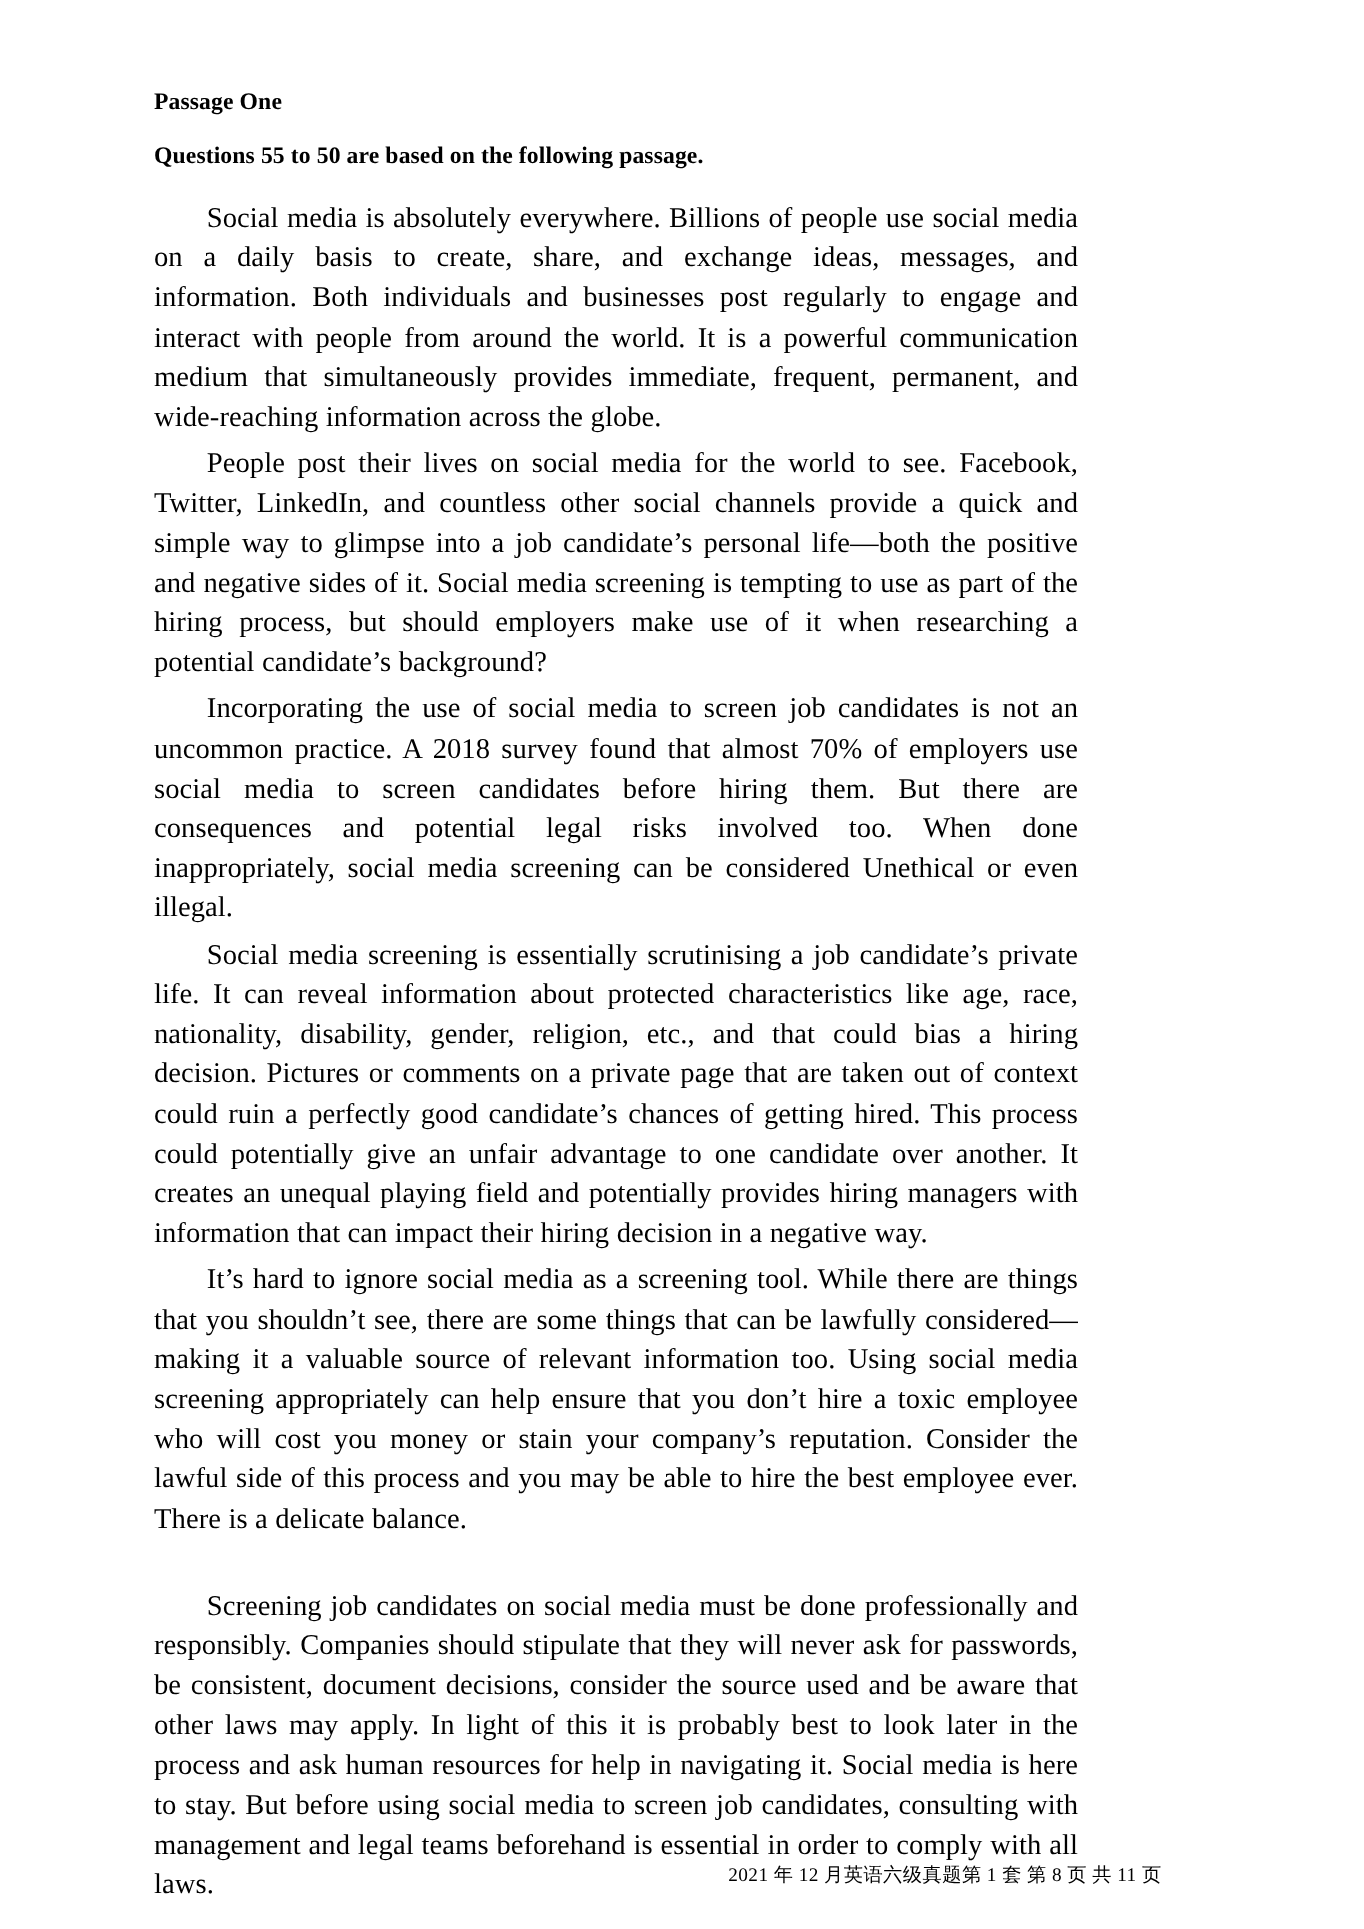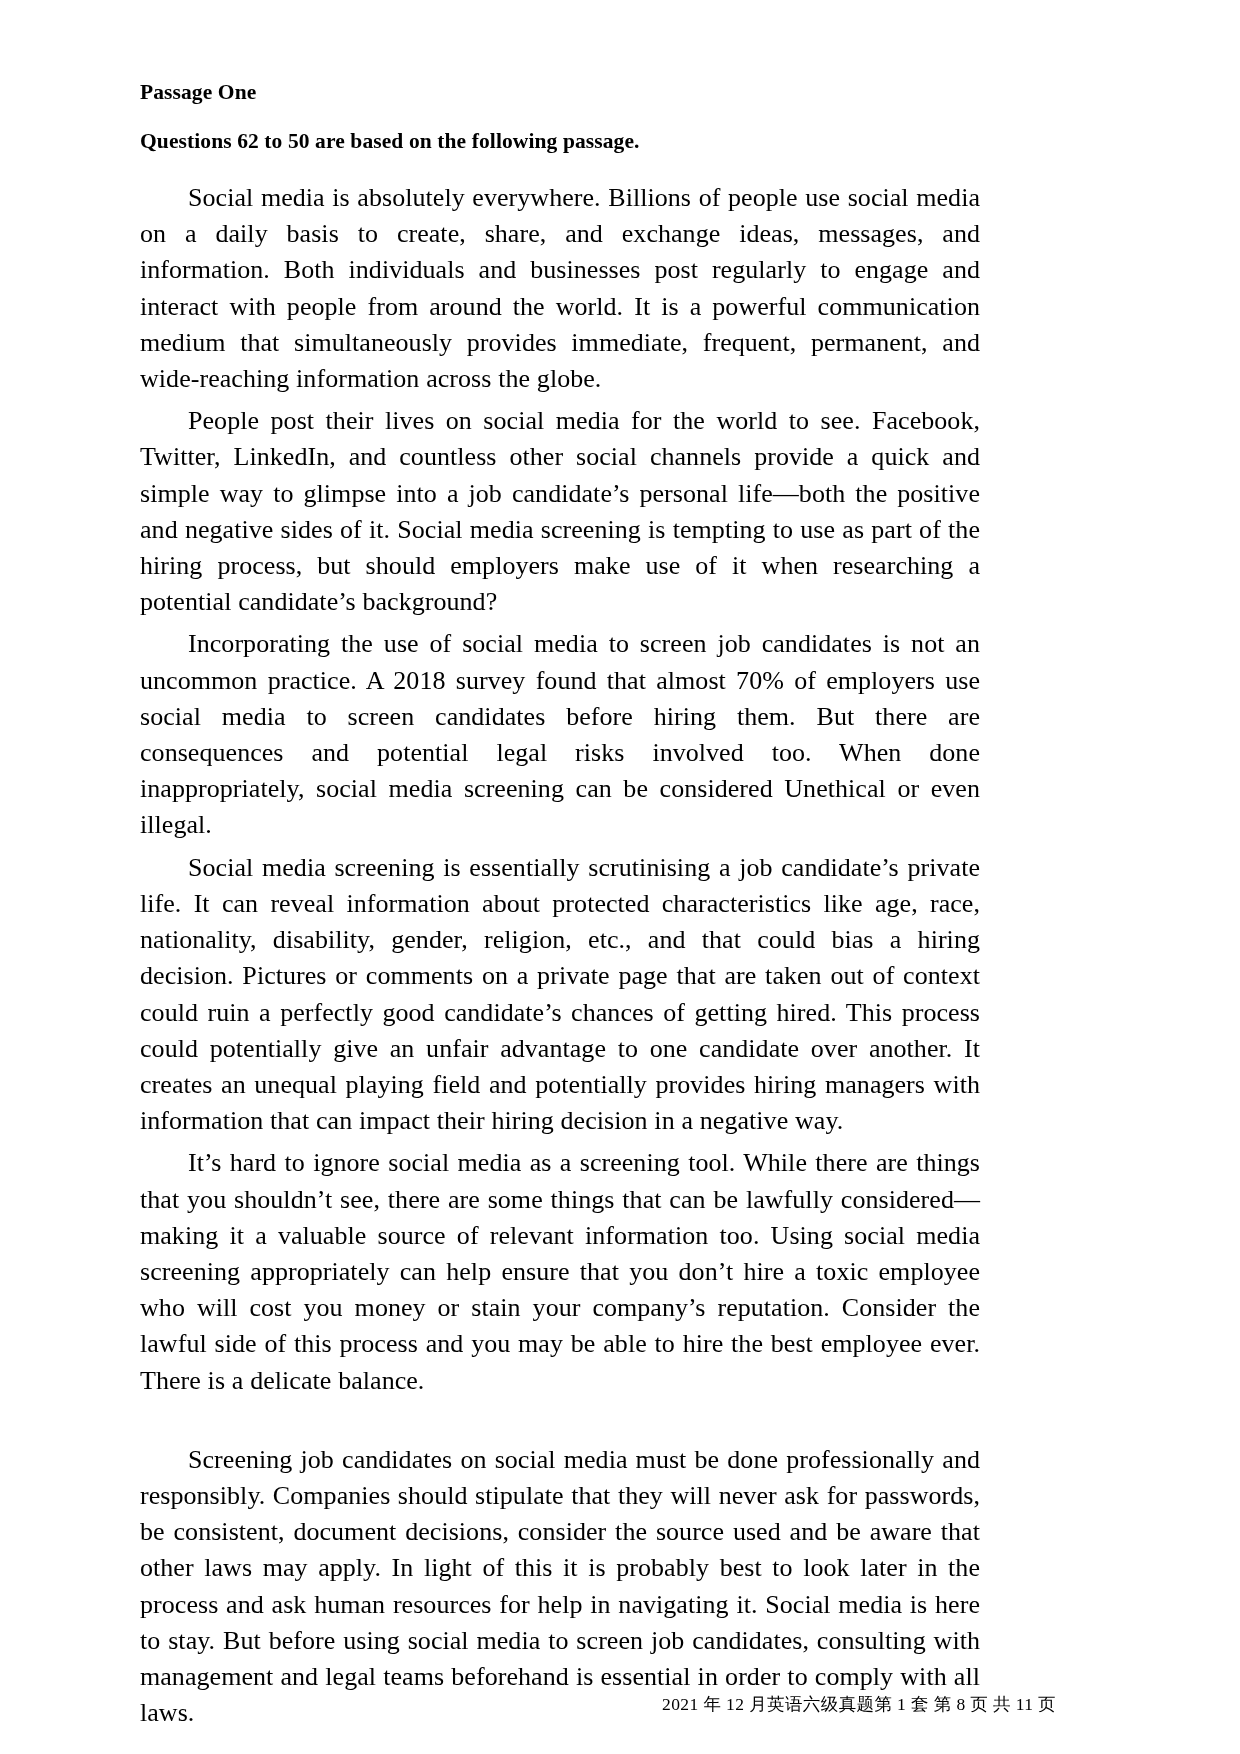--- a/index.html
+++ b/index.html
@@ -64,21 +64,21 @@
   }
 </style>
 </head>
 <body>
 
 <div class="page">
   <div class="doc-body">
 
     <div class="heading">Passage One</div>
 
-    <div class="heading sub">Questions 62 to 50 are based on the following passage.</div>
+    <div class="heading sub">Questions 55 to 50 are based on the following passage.</div>
 
     <p class="para">Social media is absolutely everywhere. Billions of people use social media on a daily basis to create, share, and exchange ideas, messages, and information. Both individuals and businesses post regularly to engage and interact with people from around the world. It is a powerful communication medium that simultaneously provides immediate, frequent, permanent, and wide-reaching information across the globe.</p>
 
     <p class="para">People post their lives on social media for the world to see. Facebook, Twitter, LinkedIn, and countless other social channels provide a quick and simple way to glimpse into a job candidate’s personal life—both the positive and negative sides of it. Social media screening is tempting to use as part of the hiring process, but should employers make use of it when researching a potential candidate’s background?</p>
 
     <p class="para">Incorporating the use of social media to screen job candidates is not an uncommon practice. A 2018 survey found that almost 70% of employers use social media to screen candidates before hiring them. But there are consequences and potential legal risks involved too. When done inappropriately, social media screening can be considered Unethical or even illegal.</p>
 
     <p class="para">Social media screening is essentially scrutinising a job candidate’s private life. It can reveal information about protected characteristics like age, race, nationality, disability, gender, religion, etc., and that could bias a hiring decision. Pictures or comments on a private page that are taken out of context could ruin a perfectly good candidate’s chances of getting hired. This process could potentially give an unfair advantage to one candidate over another. It creates an unequal playing field and potentially provides hiring managers with information that can impact their hiring decision in a negative way.</p>
 
     <p class="para">It’s hard to ignore social media as a screening tool. While there are things that you shouldn’t see, there are some things that can be lawfully considered—making it a valuable source of relevant information too. Using social media screening appropriately can help ensure that you don’t hire a toxic employee who will cost you money or stain your company’s reputation. Consider the lawful side of this process and you may be able to hire the best employee ever. There is a delicate balance.</p>

